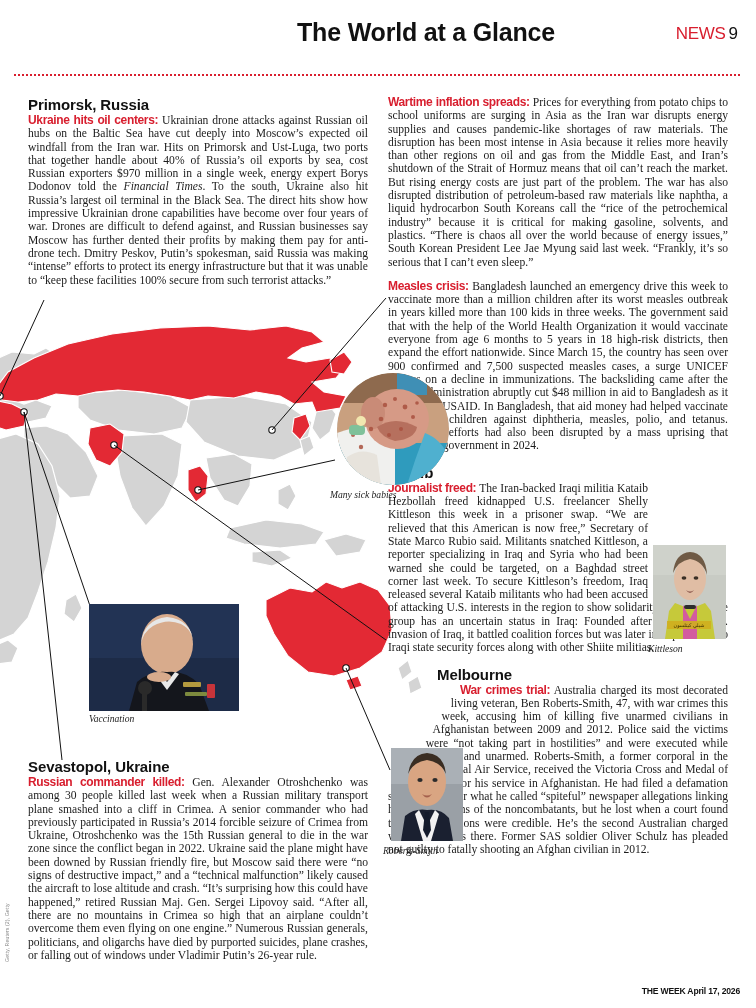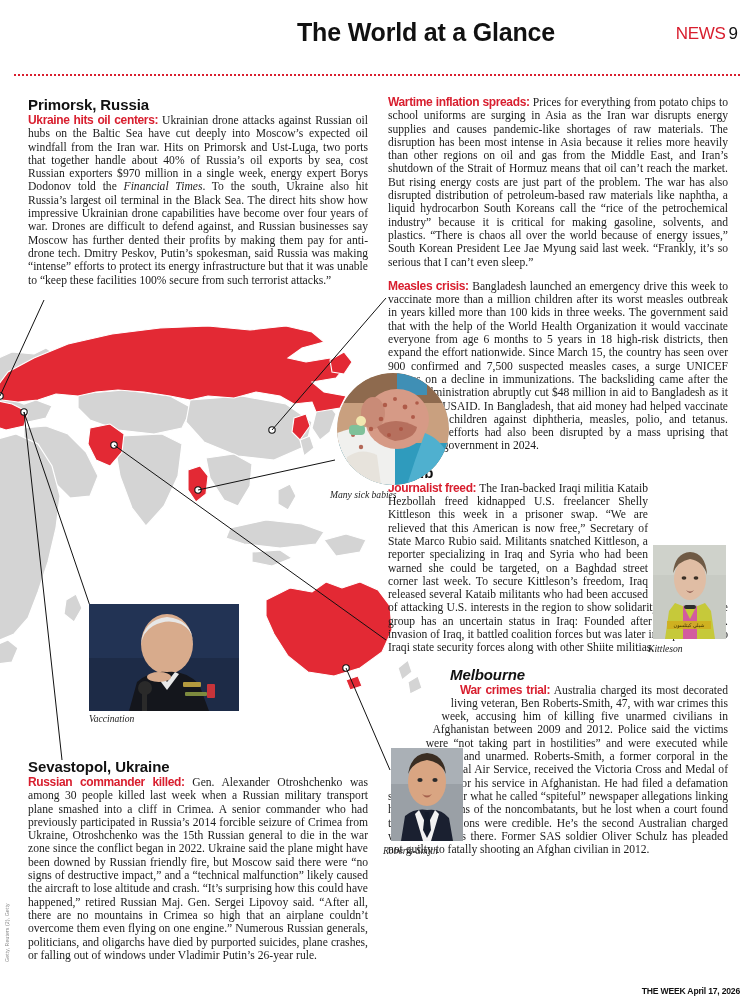--- a/index.html
+++ b/index.html
@@ -305,21 +305,21 @@
 
   <div class="article" style="margin-top:6px;">
     <div class="dateline">Kataib</div>
     <div class="body-text">
       <div aria-hidden="true" style="float:right; width:88px; height:116px; margin:0 -14px 0 6px;"></div>
       <span class="kicker">Journalist freed:</span><span> The Iran-backed Iraqi militia Kataib Hezbollah freed kidnapped U.S. freelancer Shelly Kittleson this week in a prisoner swap. “We are relieved that this American is now free,” Secretary of State Marco Rubio said. Militants snatched Kittleson, a reporter specializing in Iraq and Syria who had been warned she could be targeted, on a Baghdad street corner last week. To secure Kittleson’s freedom, Iraq released several Kataib militants who had been accused of attacking U.S. interests in the region to show solidarity with Iran. The group has an uncertain status in Iraq: Founded after the 2003 U.S. invasion of Iraq, it battled coalition forces but was later incorporated into Iraqi state security forces along with other Shiite militias.</span>
     </div>
   </div>
 
   <div class="article" style="margin-top:8px;">
-    <div class="dateline" style="margin-left:62px;font-style:italic;">Melbourne</div>
+    <div class="dateline" style="margin-left:49px;">Melbourne</div>
     <div class="body-text">
       <div aria-hidden="true" style="float:left; width:78px; height:104px; shape-outside:polygon(0 0, 100% 0, 60% 40%, 38% 72%, 26% 100%, 0 100%); margin:0 0 0 -6px;"></div>
       <span class="kicker">War crimes trial:</span><span> Australia charged its most decorated living veteran, Ben Roberts-Smith, 47, with war crimes this week, accusing him of killing five unarmed civilians in Afghanistan between 2009 and 2012. Police said the victims were “not taking part in hostilities” and were executed while detained and unarmed. Roberts-Smith, a former corporal in the elite Special Air Service, received the Victoria Cross and Medal of Gallantry for his service in Afghanistan. He had filed a defamation suit in 2018 over what he called “spiteful” newspaper allegations linking him to the deaths of the noncombatants, but he lost when a court found that the allegations were credible. He’s the second Australian charged with war crimes there. Former SAS soldier Oliver Schulz has pleaded not guilty to fatally shooting an Afghan civilian in 2012.</span>
     </div>
   </div>
 
 </div>
 
 <div class="photo" id="photo-otroshchenko">
   <svg viewBox="0 0 150 107" preserveAspectRatio="none" xmlns="http://www.w3.org/2000/svg">

